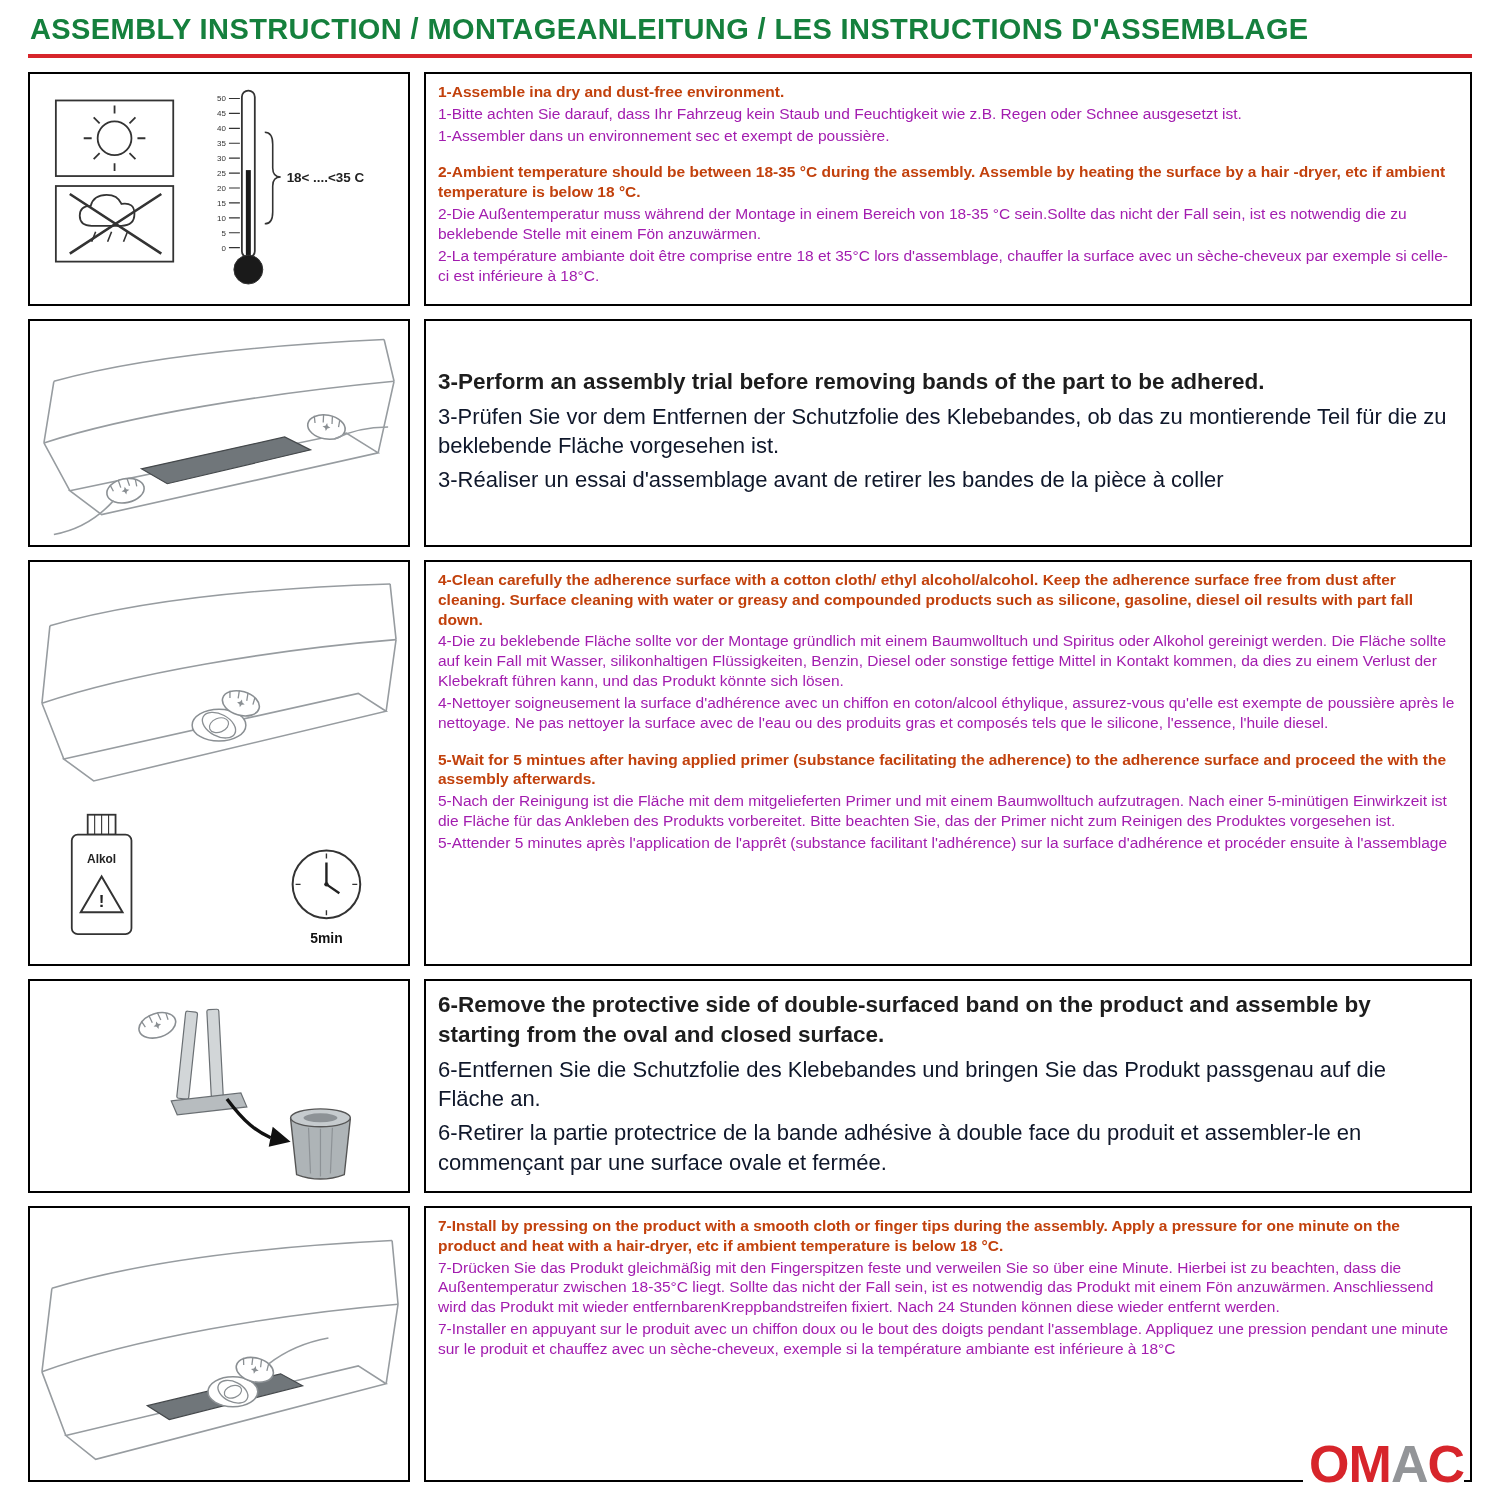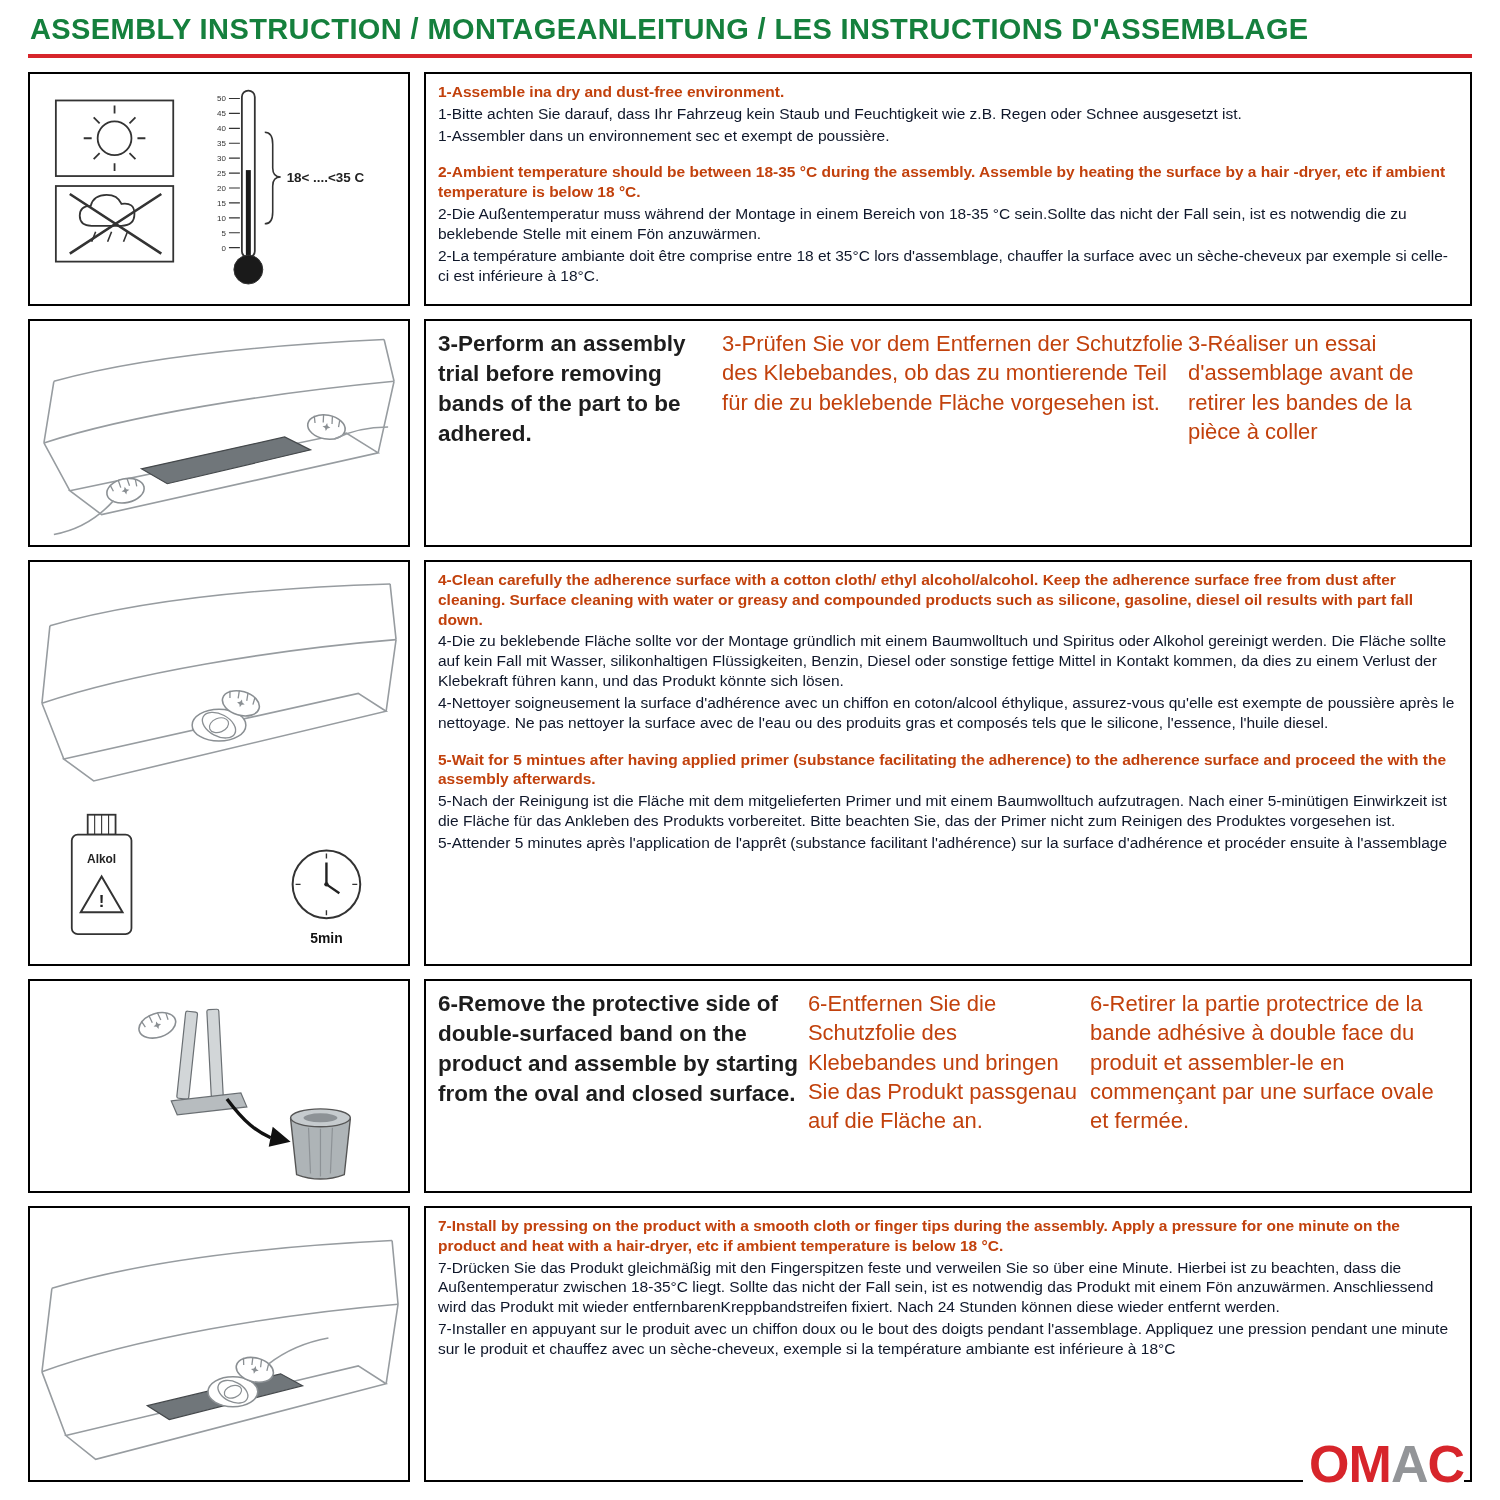--- a/index.html
+++ b/index.html
@@ -18,29 +18,29 @@
   .row { display:flex; gap:14px; margin-bottom:13px; }
   .illus-box {
     width:382px; flex:none; border:2px solid #000; background:#fff;
     display:flex; align-items:center; justify-content:center; overflow:hidden;
   }
   .illus-box svg { width:100%; height:100%; display:block; }
   .text-box {
     flex:1; border:2px solid #000; background:#fff;
     padding:8px 12px; overflow:hidden;
   }
-  .text-box.center { display:flex; flex-direction:row; justify-content:center; }
-
-  .p { font-size:16px; line-height:1.3; color:#0f172a; margin-bottom:2px; }
+  .text-box.center { display:flex; flex-direction:column; justify-content:center; }
+
+  .p { font-size:16px; line-height:1.3; color:#a21caf; margin-bottom:2px; }
   .p.b { font-weight:700; color:#c2410c; }
   .gap { height:15px; }
 
   .small .p { font-size:15.5px; line-height:1.28; }
 
-  .big .p { font-size:22px; line-height:1.33; color:#c2410c; margin-bottom:5px; }
+  .big .p { font-size:22px; line-height:1.33; color:#0f172a; margin-bottom:5px; }
   .big .p.b { font-size:22.5px; color:#1d1d1d; }
 
   .logo {
     position:absolute; right:36px; bottom:10px;
     font-weight:900; font-size:52px; line-height:1; letter-spacing:-1px;
     background:#fff; padding-left:6px;
   }
   .logo .l-red { color:#D7252B; }
   .logo .l-gray { color:#939598; }
 

